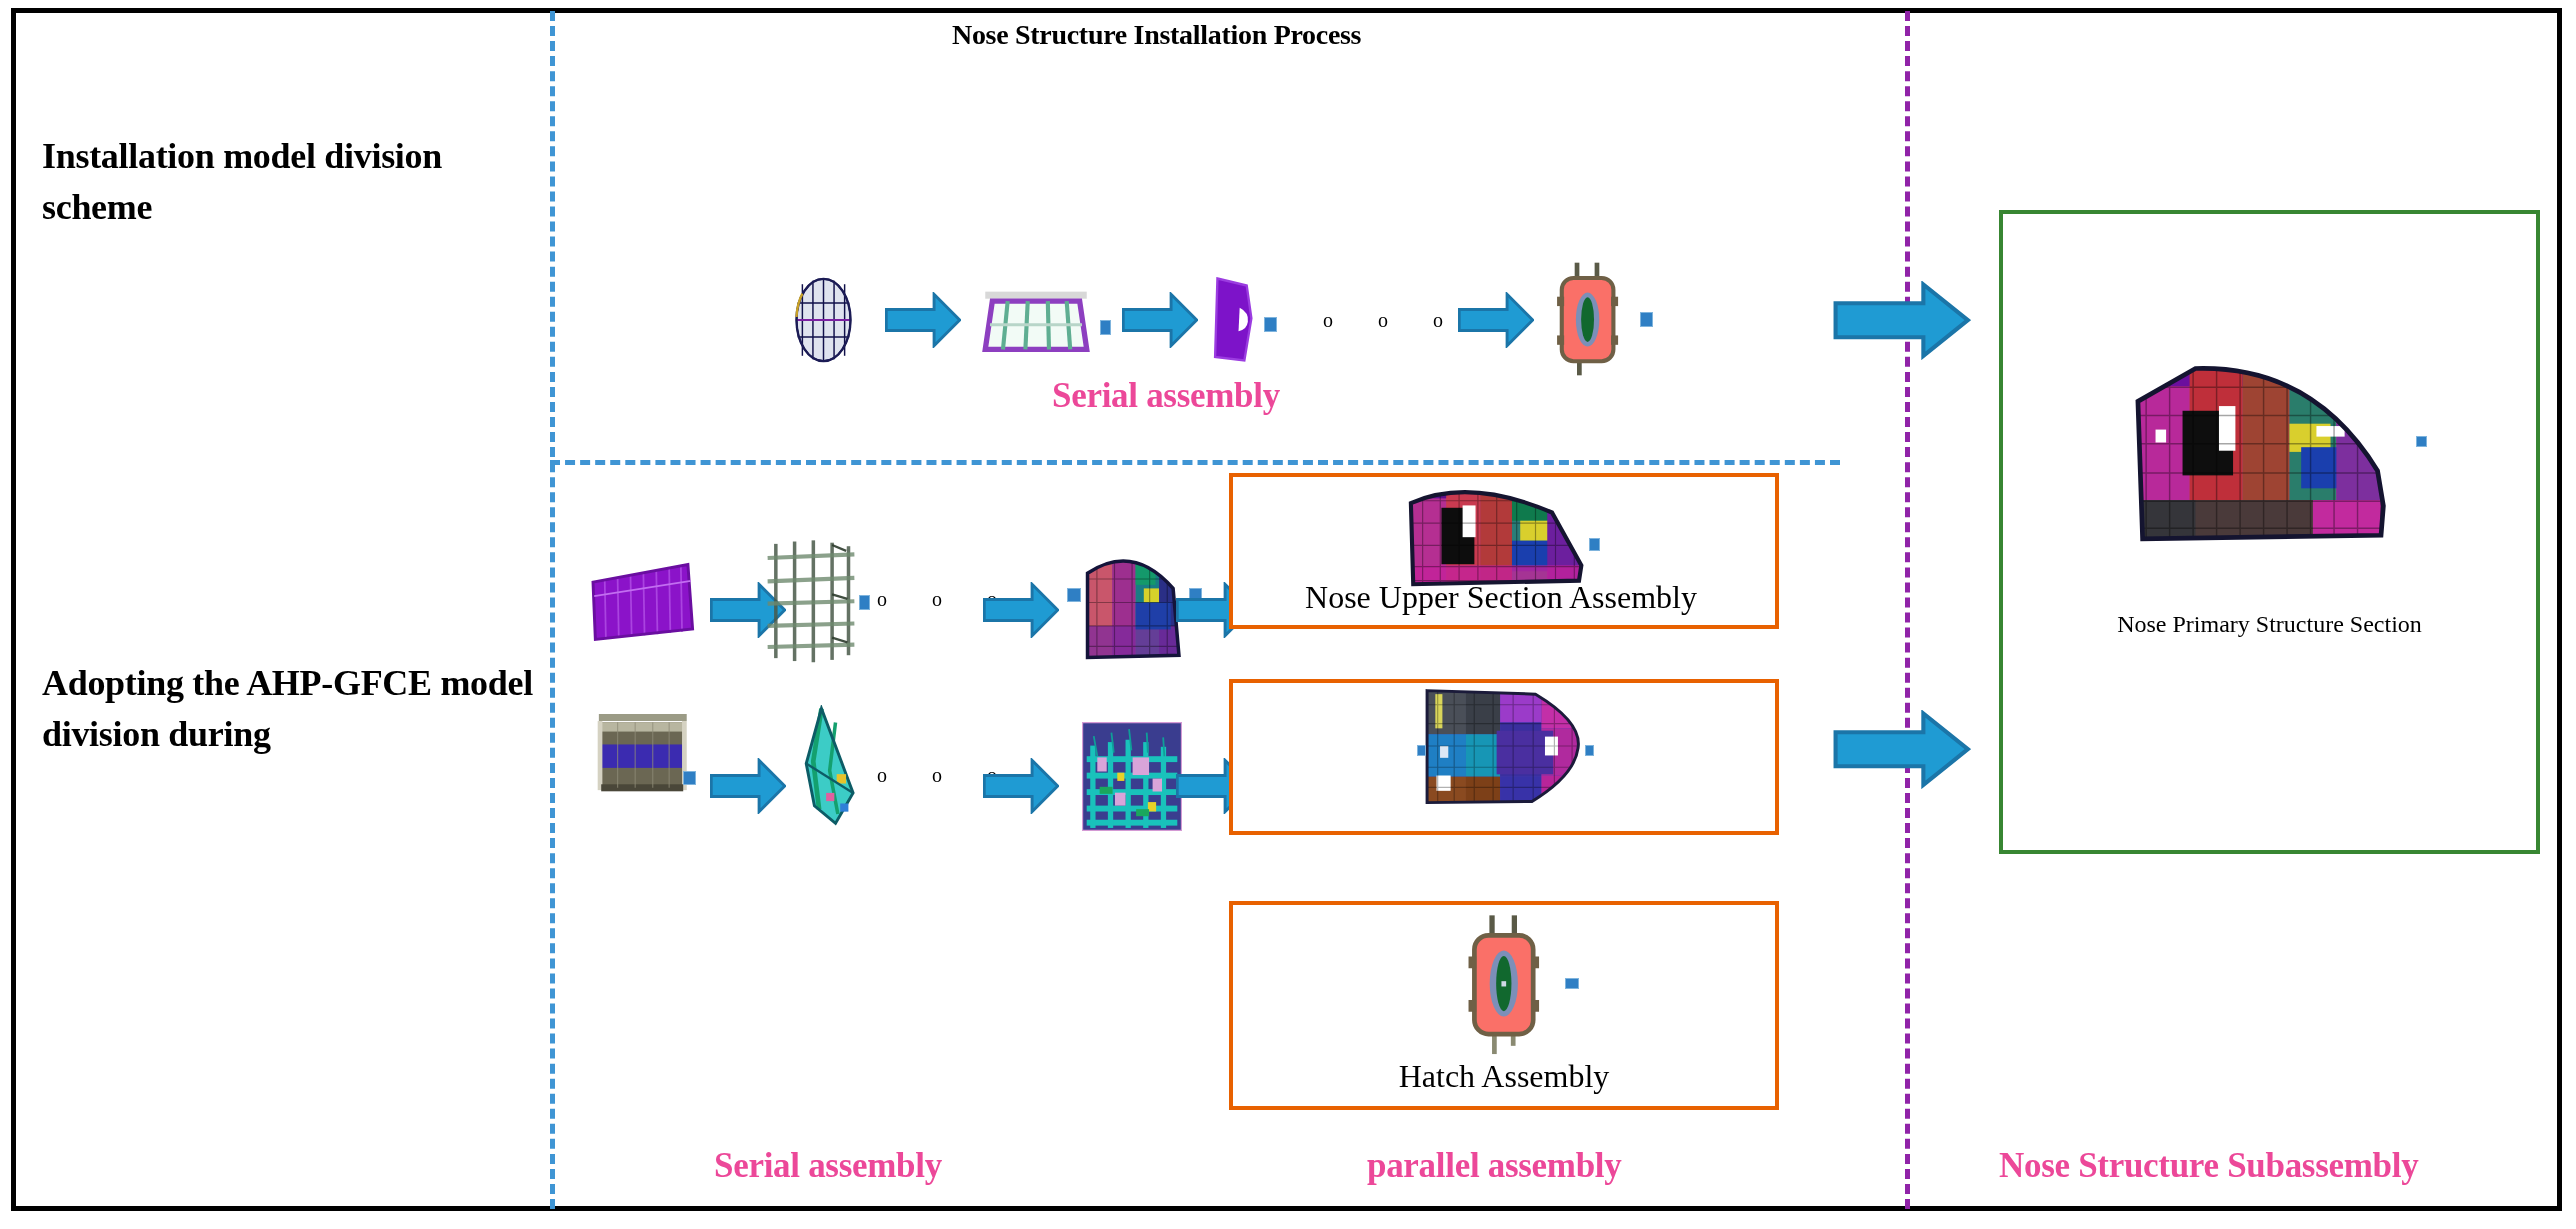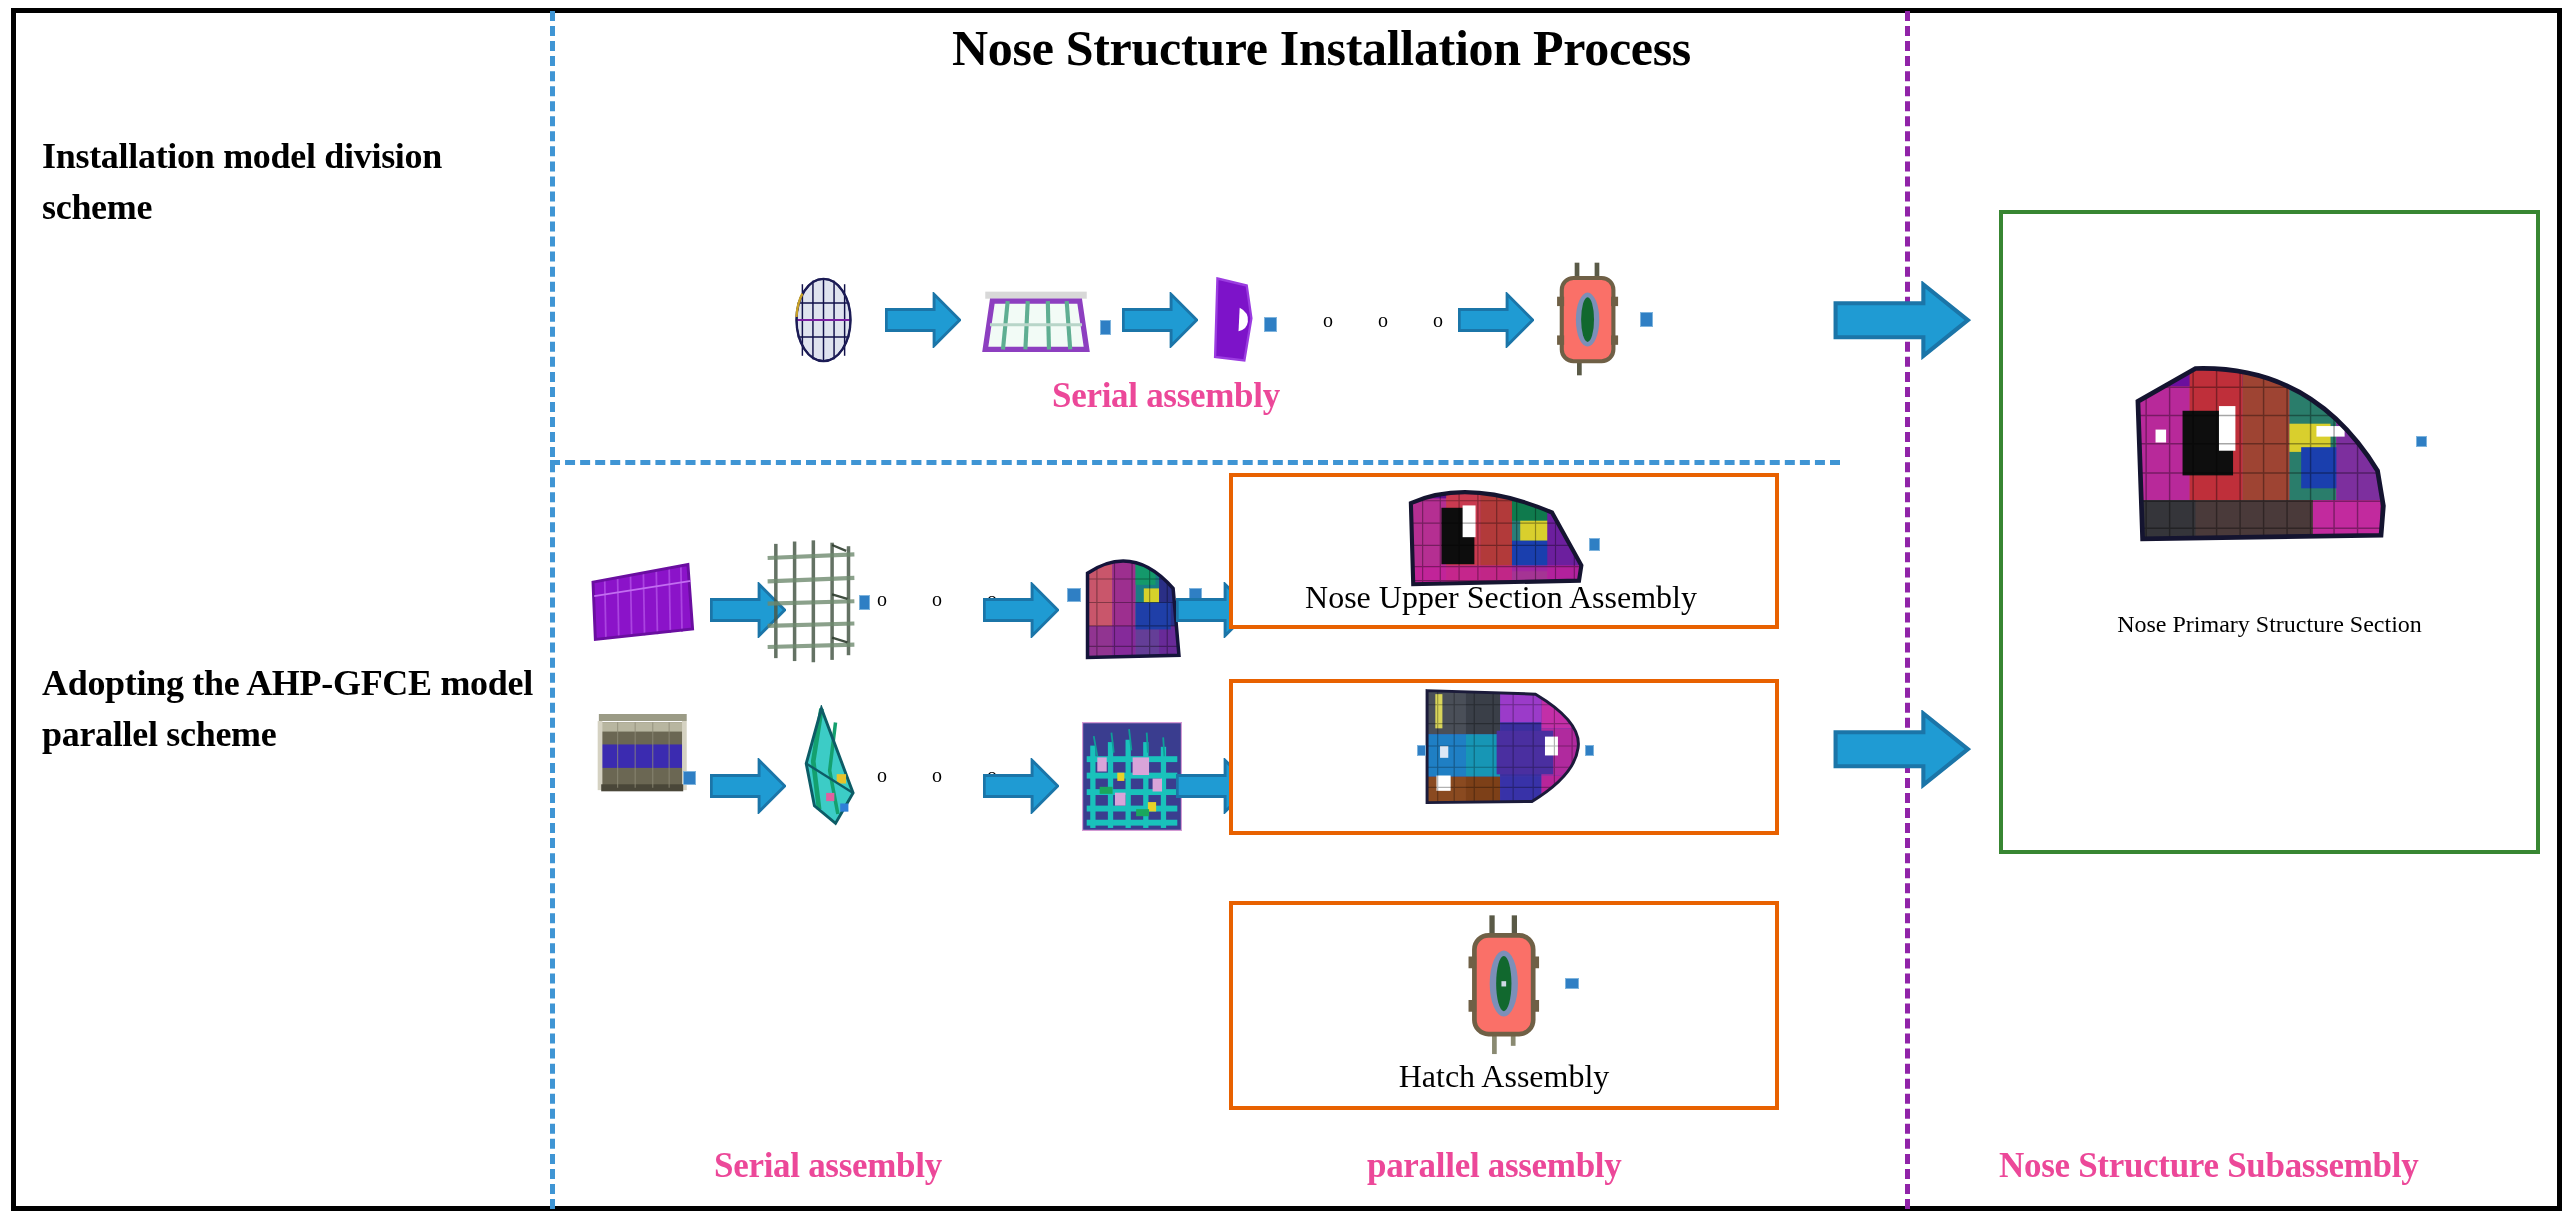--- a/index.html
+++ b/index.html
@@ -37,21 +37,21 @@
     position:absolute;
     font-weight:bold;
     font-size:36px;
     line-height:1.42;
     color:#000;
     letter-spacing:-0.3px;
   }
   #title{
     position:absolute;
     font-weight:bold;
-    font-size:50px;
+    font-size:28px;
     color:#000;
     white-space:nowrap;
     letter-spacing:-0.3px;
   }
   #desc{
     position:absolute;
     font-size:35px;
     line-height:1.42;
     color:#000;
   }
@@ -170,21 +170,21 @@
     <rect x="116" y="62" width="12" height="16" fill="#6f6046"></rect>
     <rect x="24" y="128" width="12" height="16" fill="#6f6046"></rect>
     <rect x="116" y="128" width="12" height="16" fill="#6f6046"></rect>
     <ellipse cx="76" cy="101" rx="20" ry="46" fill="#7c8fb8"></ellipse>
     <ellipse cx="76" cy="101" rx="11" ry="38" fill="#11682e"></ellipse>
   </svg>
   <div class="tinyblue" style="left:1640px;top:312px;width:10.6px;height:13px;"></div>
 
   <div class="redlabel" style="left:1052px;top:376px;">Serial assembly</div>
 
-  <div class="rowlabel" style="left:42px;top:658px;width:517px;">Adopting the AHP-GFCE model parallel scheme</div>
+  <div class="rowlabel" style="left:42px;top:658px;width:517px;">Adopting the AHP-GFCE model division during</div>
 
   <svg class="part" style="left:588px;top:561px;" width="109" height="82" viewBox="0 0 185 140">
     <path d="M8 36 L170 6 L178 116 L12 134 Z" fill="#8b13c9"></path>
     <g stroke="#b24fe6" stroke-width="3" opacity="0.8">
       <line x1="28" y1="32" x2="30" y2="133"></line>
         <line x1="50" y1="28" x2="52" y2="131"></line>
       <line x1="72" y1="24" x2="74" y2="129"></line>
         <line x1="94" y1="20" x2="96" y2="127"></line>
       <line x1="116" y1="16" x2="118" y2="125"></line>
         <line x1="138" y1="12" x2="140" y2="123"></line>

